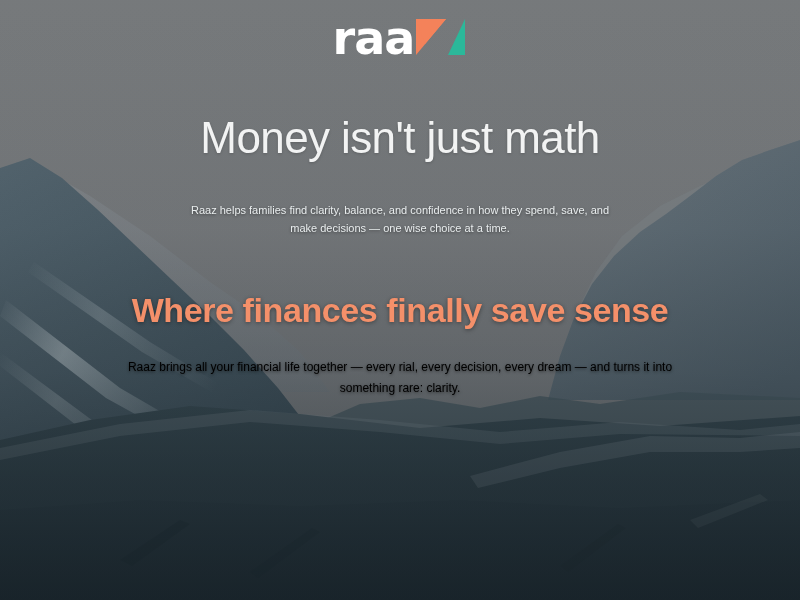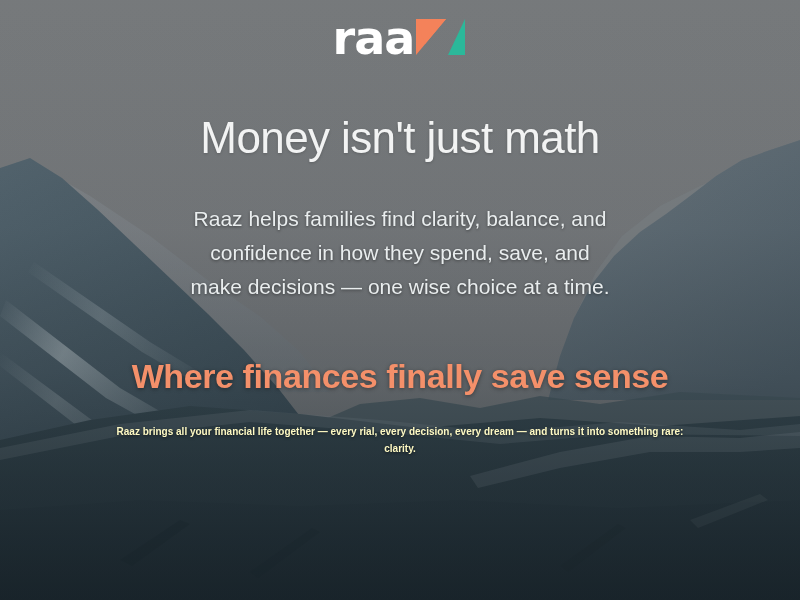--- a/index.html
+++ b/index.html
@@ -76,44 +76,44 @@
     font-weight:700;
     color:#f4906a;
     letter-spacing:-0.3px;
     line-height:1.1;
     text-shadow:0 1px 3px rgba(0,0,0,0.22);
   }
 
   #lede {
     margin-top:40px;
     width:420px;
-    font-size:21px;
+    font-size:11px;
     font-weight:400;
     line-height:1.62;
     color:#e9edee;
     text-shadow:0 1px 3px rgba(0,0,0,0.45);
   }
 
   #subhead {
     margin-top:54px;
     font-size:34px;
     font-weight:700;
     color:#f4906a;
     letter-spacing:-0.4px;
     line-height:1.1;
     text-shadow:0 1px 4px rgba(0,0,0,0.40);
   }
 
   #closing {
     margin-top:28px;
     width:580px;
-    font-size:10px;
-    font-weight:700;
+    font-size:12px;
+    font-weight:400;
     line-height:1.68;
-    color:#fef9c3;
+    color:#000000;
     text-shadow:0 1px 3px rgba(0,0,0,0.55);
   }
 </style>
 </head>
 <body>
 
 <div id="hero">
 
   <div id="bg-photo">
     <svg viewBox="0 0 800 600" preserveAspectRatio="none" aria-hidden="true">

